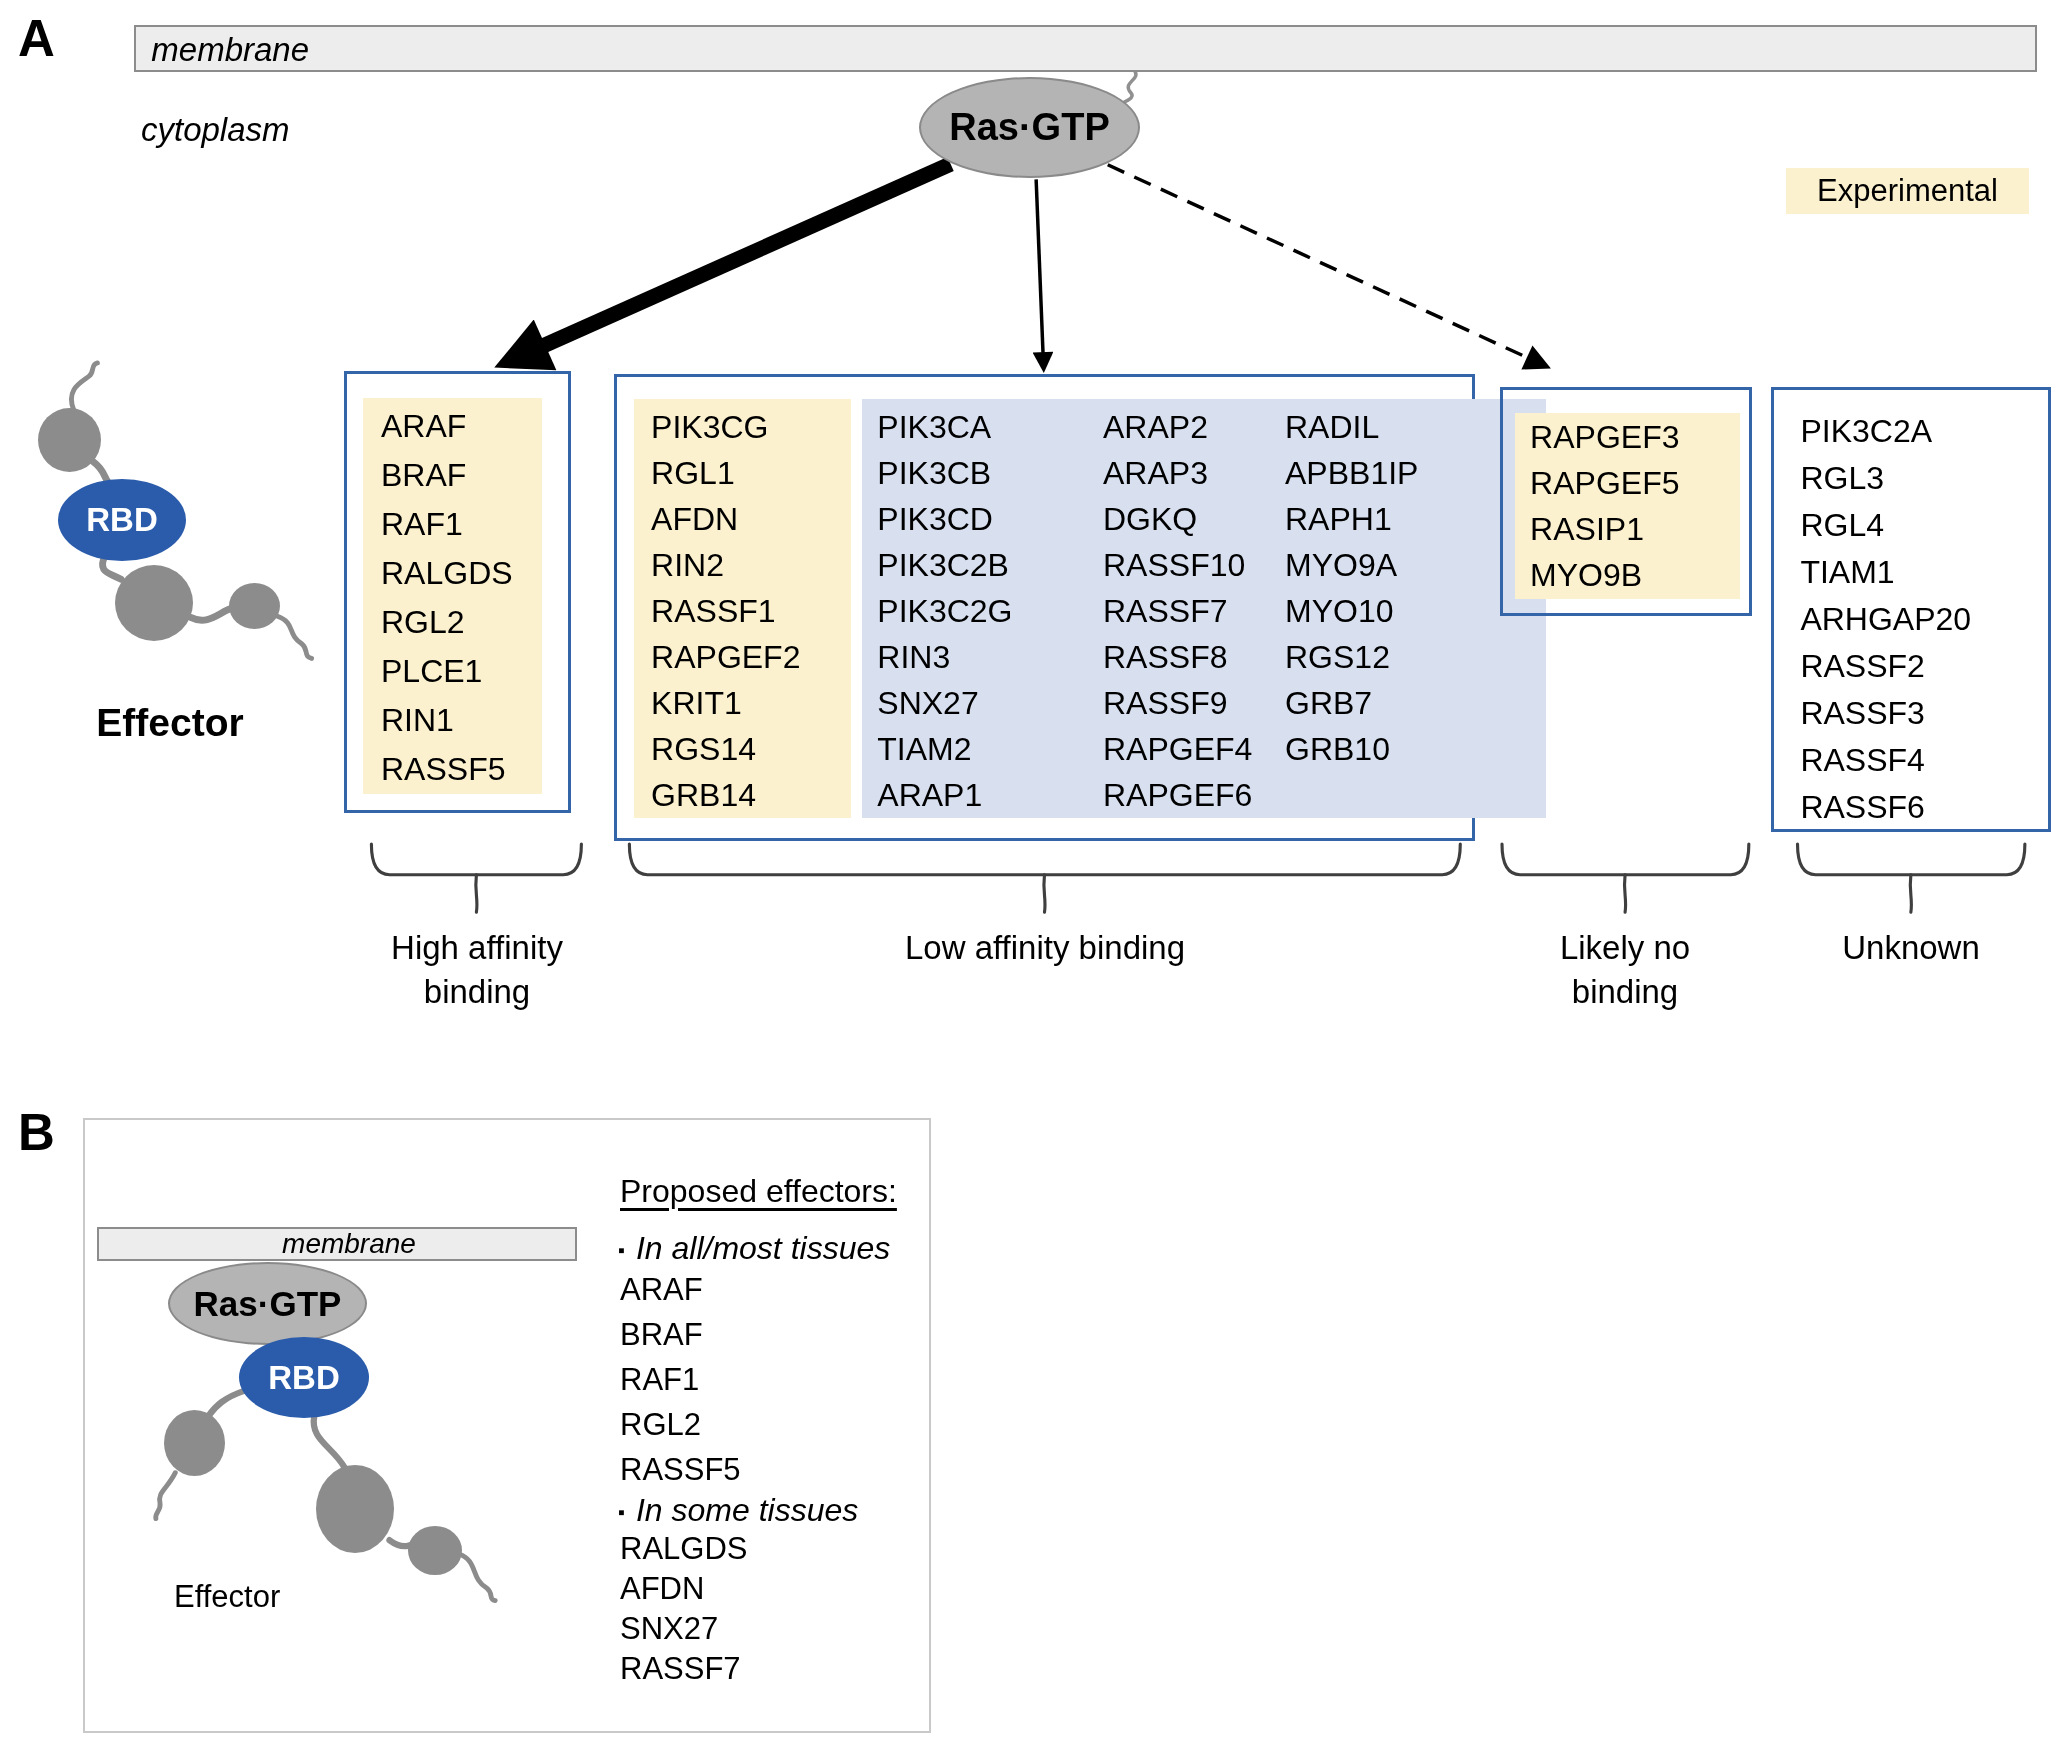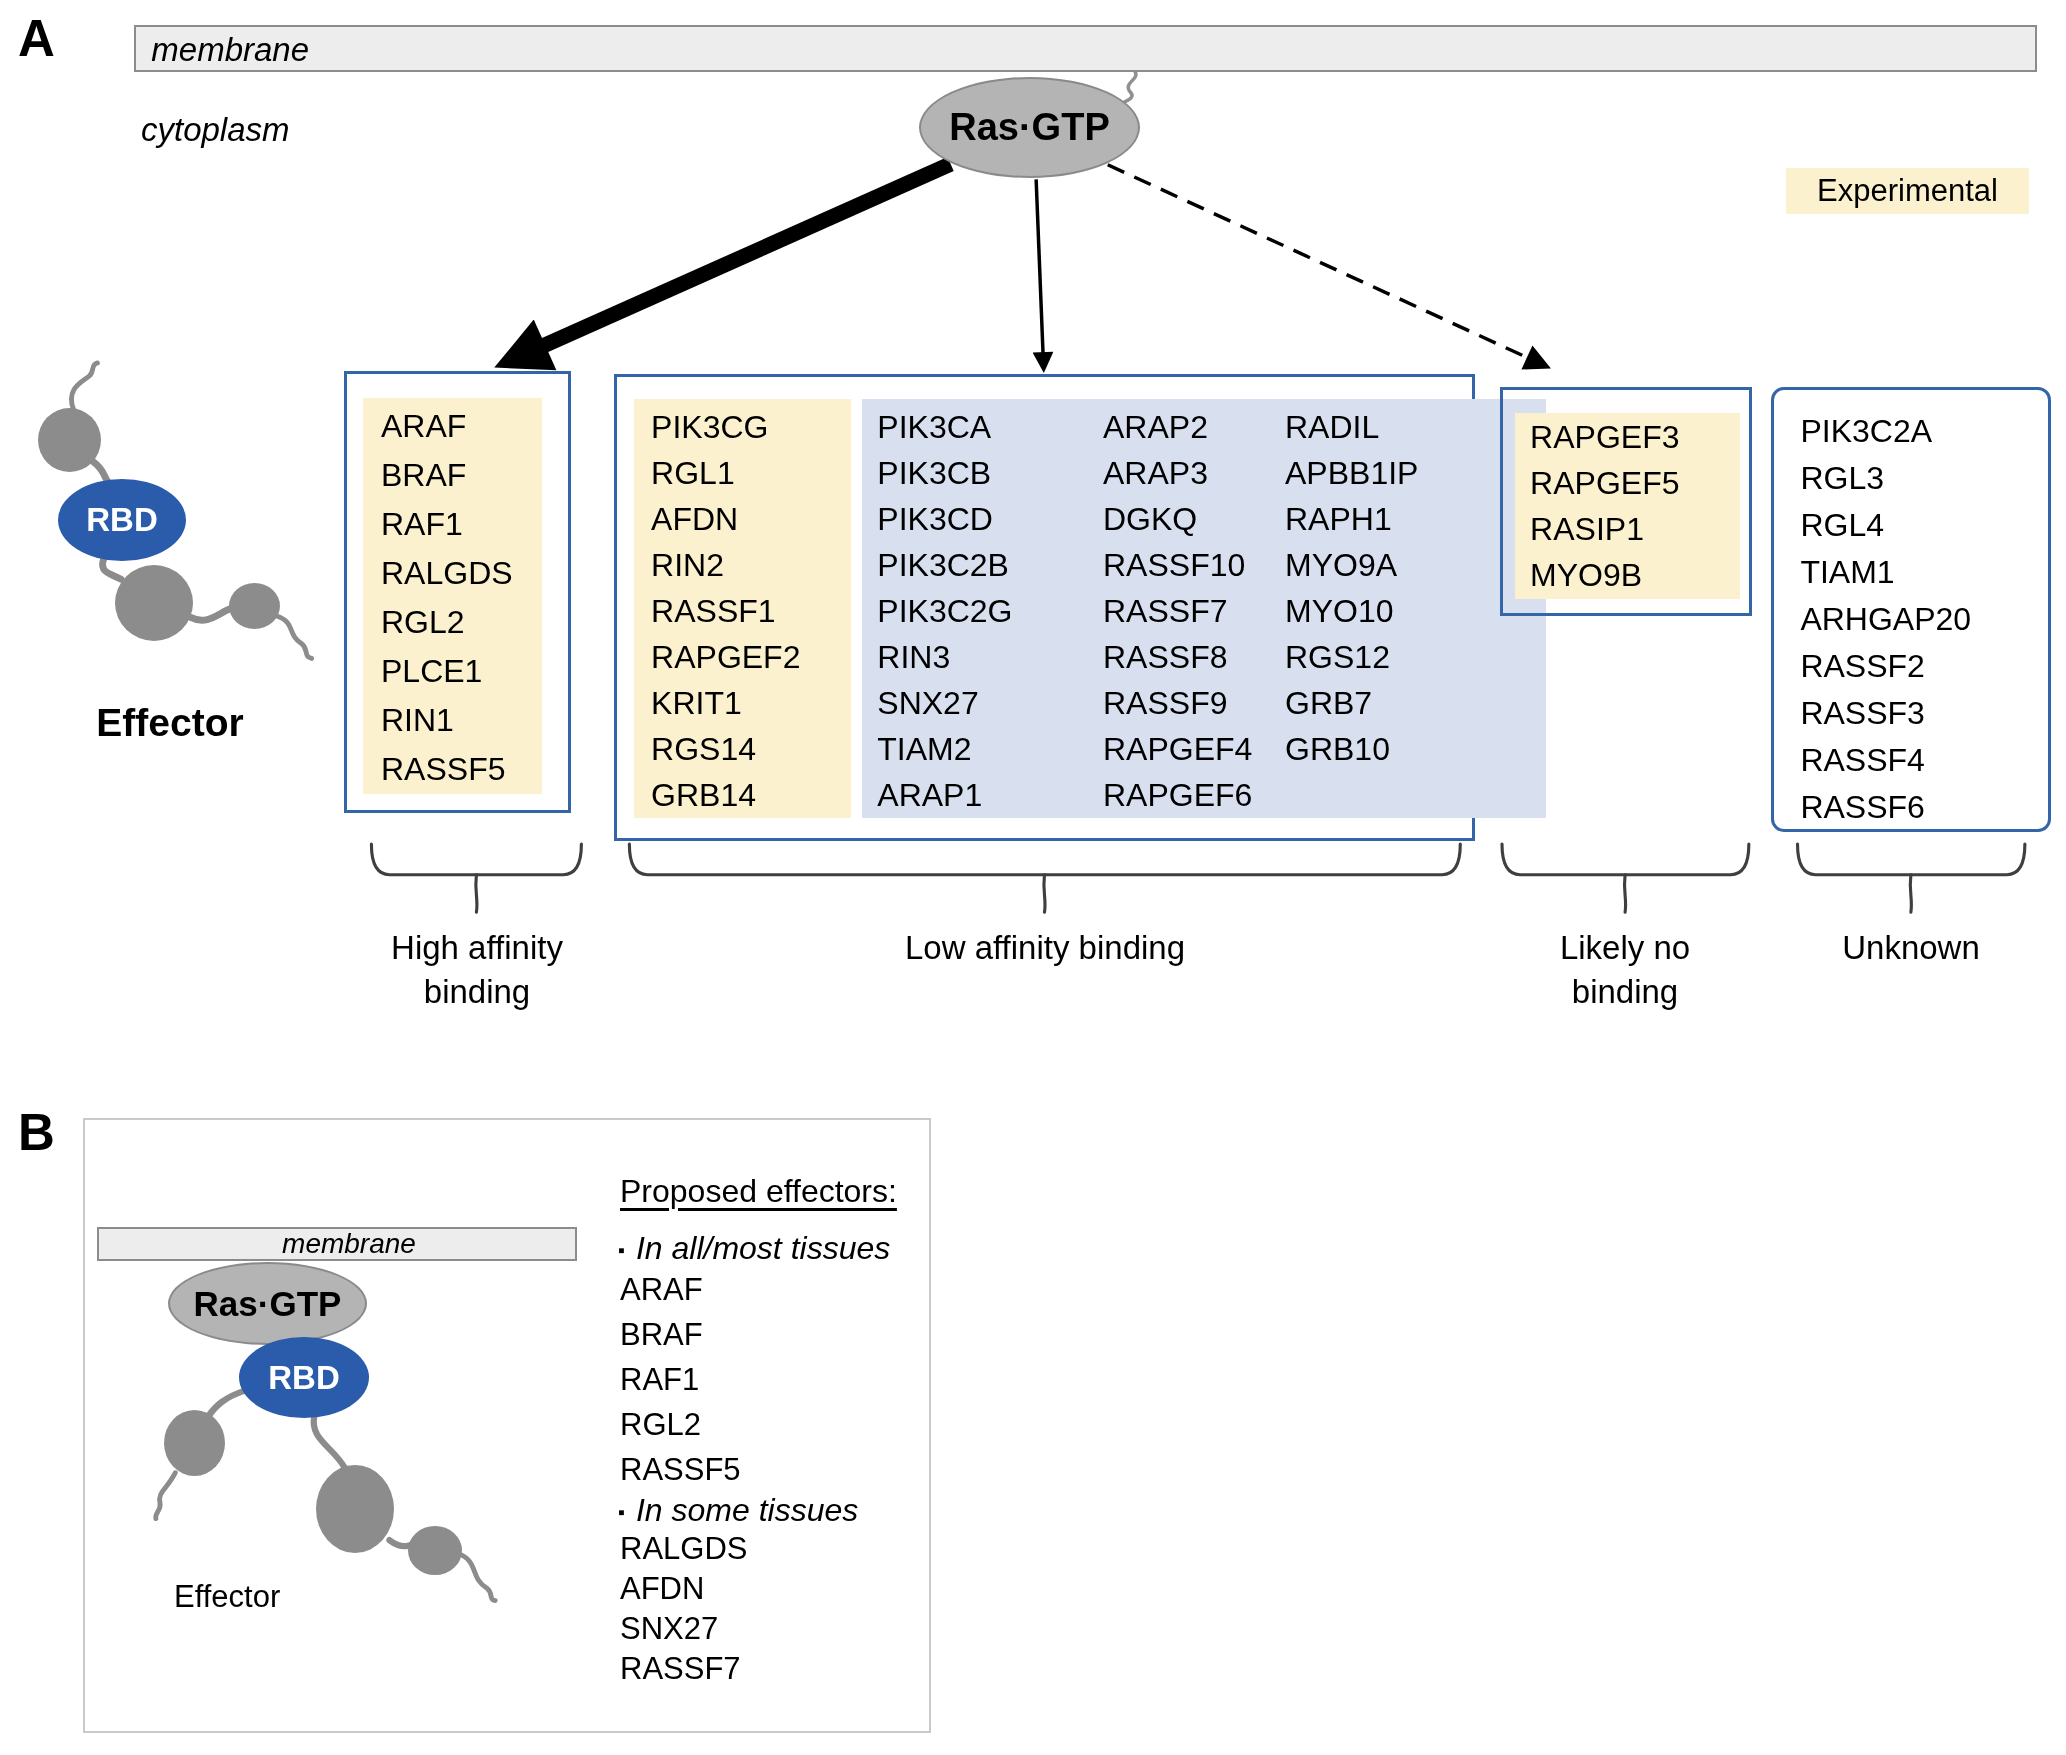--- a/index.html
+++ b/index.html
@@ -45,21 +45,21 @@
   #box2{left:614px;top:374px;width:861px;height:467px;}
   #box2y{left:17.4px;top:22px;width:217px;height:419px;padding:4.9px 0 0 16.7px;}
   #box2y .gene{height:46px;line-height:46px;}
   #box2b{left:245px;top:22px;width:684px;height:419px;}
   #box2b .col{position:absolute;top:4.9px;}
   #b2c1{left:15.3px;} #b2c2{left:209px;margin-left:32px;} #b2c3{left:423px;}
   #box2b .gene{height:46px;line-height:46px;}
   #box3{left:1500px;top:387px;width:252px;height:229px;}
   #box3y{left:11.8px;top:23px;width:225px;height:186px;padding:1.4px 0 0 15.3px;}
   #box3y .gene{height:46px;line-height:46px;}
-  #box4{left:1771px;top:387px;width:280px;height:445px;border-radius:13px;}
+  #box4{left:1771px;top:387px;width:280px;height:445px;}
   #box4l{left:26.4px;top:18px;}
   #box4l .gene{height:47px;line-height:47px;}
 
   
   .brace-label{text-align:center;font-size:33px;line-height:44px;}
   #lblHigh{left:303px;top:926px;width:348px;}
   #lblLow{left:871px;top:926px;width:348px;}
   #lblLikely{left:1451px;top:926px;width:348px;}
   #lblUnknown{left:1737px;top:926px;width:348px;}
 

